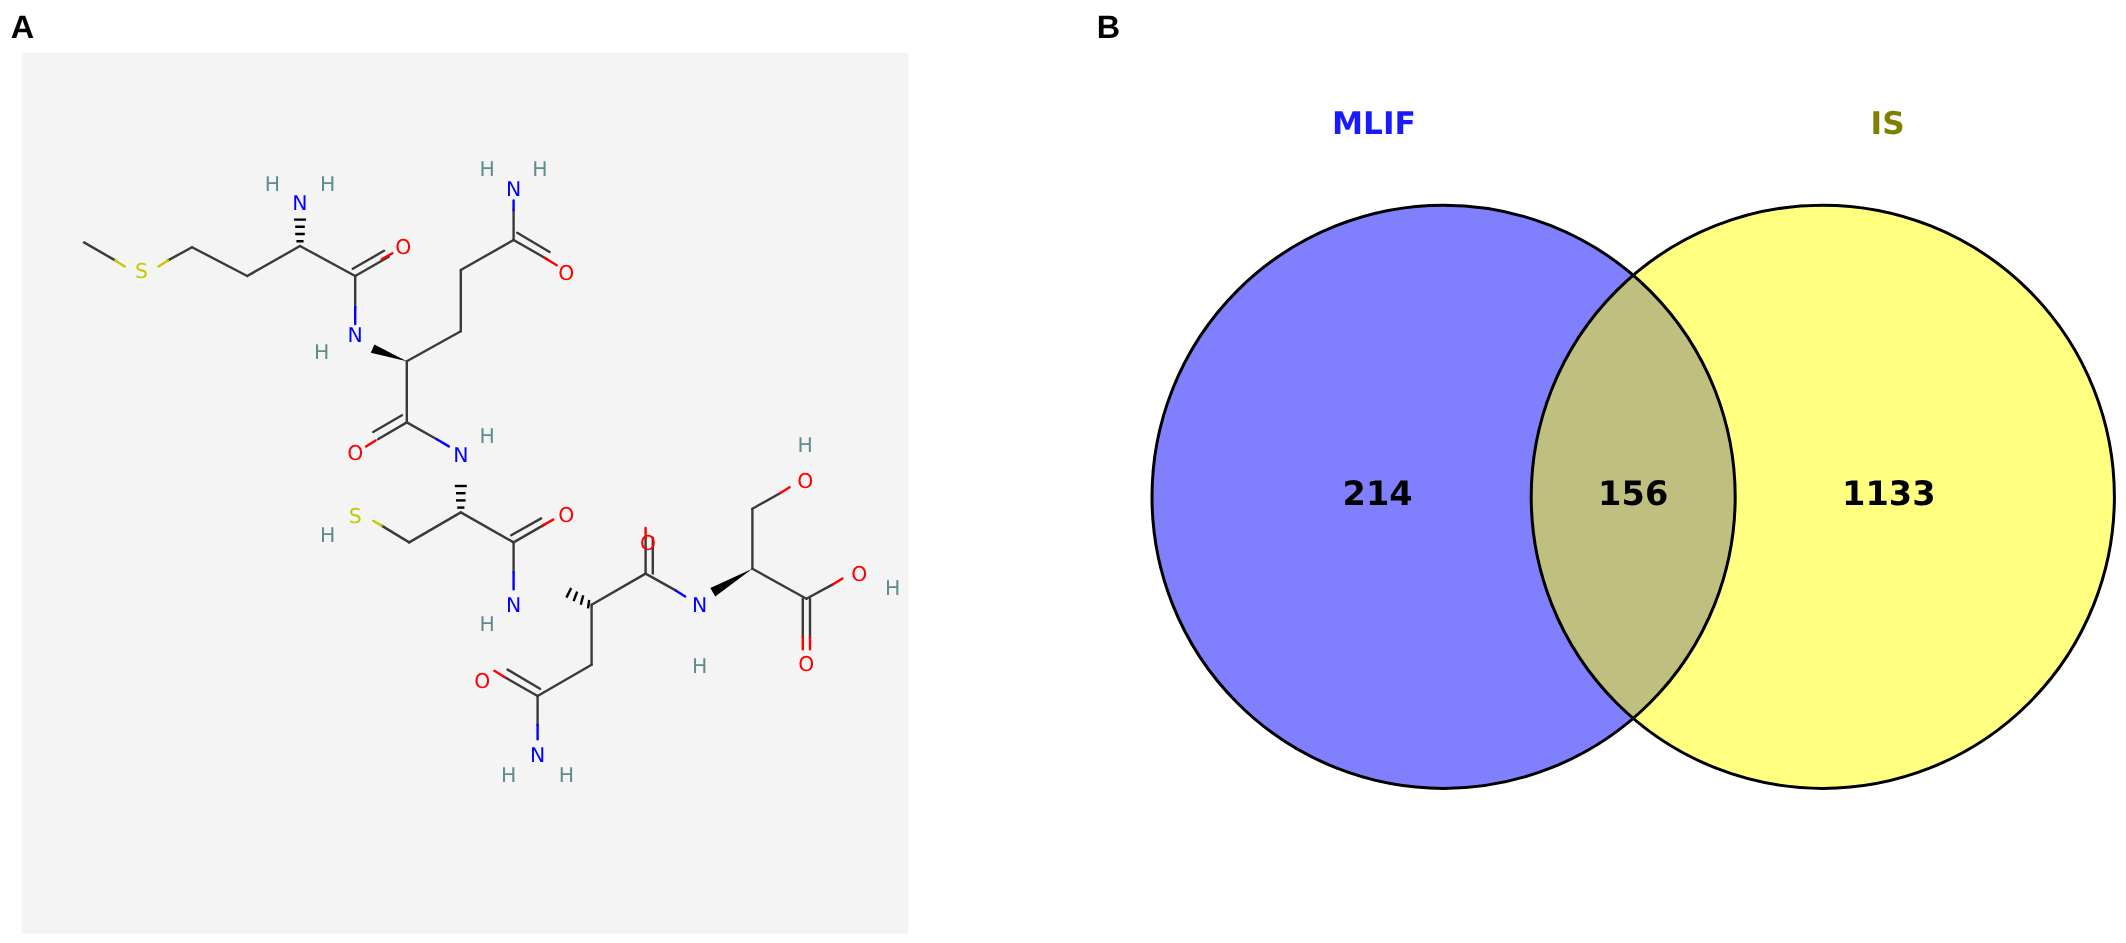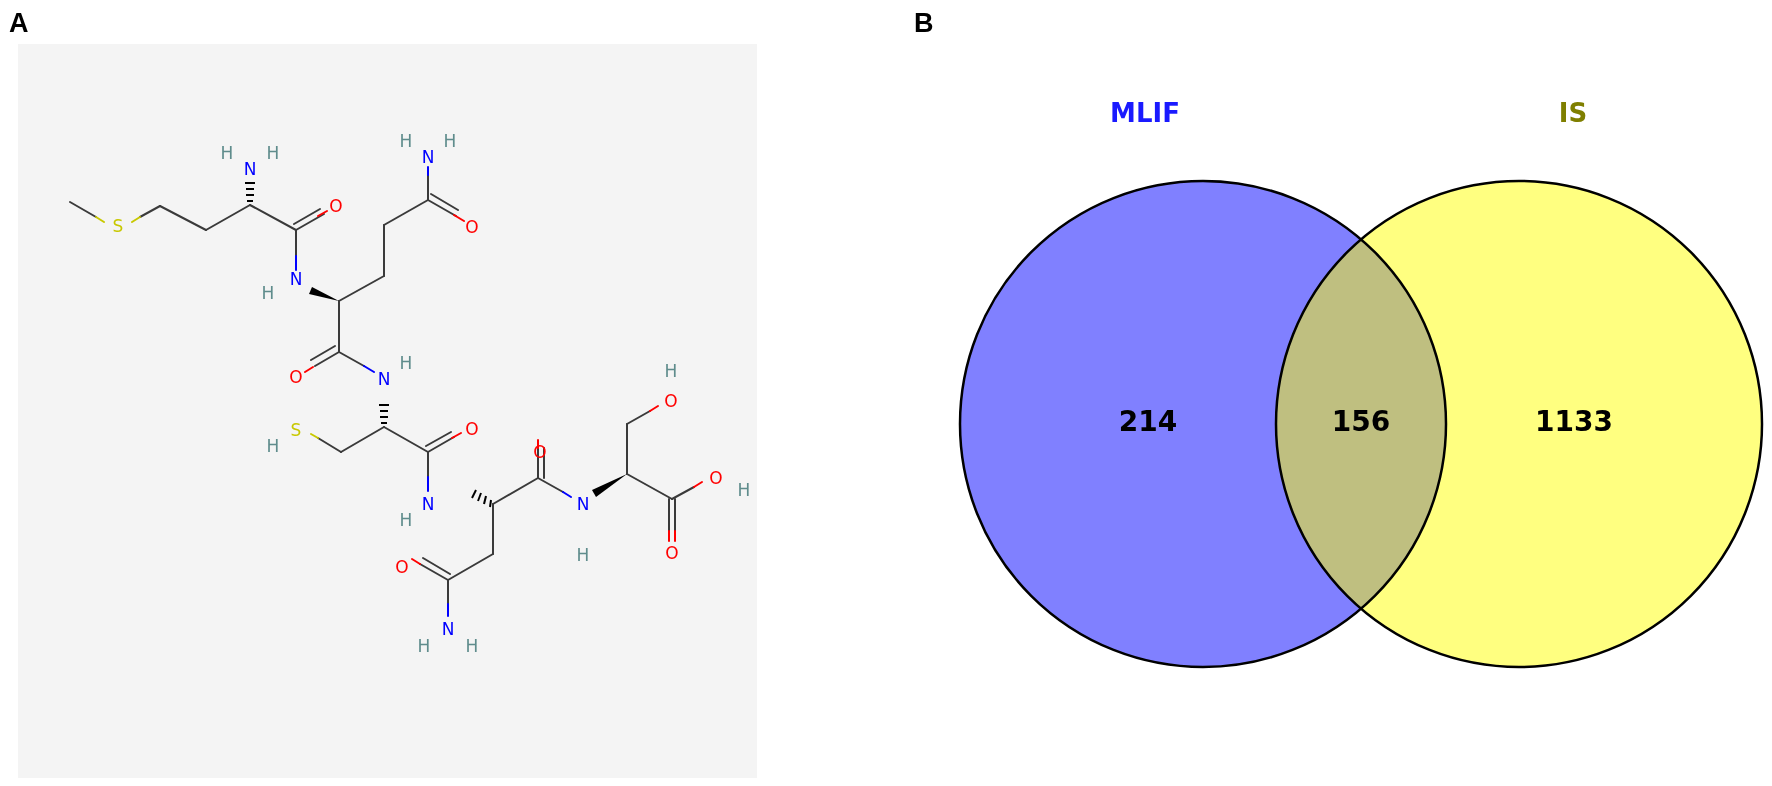--- a/index.html
+++ b/index.html
@@ -5,21 +5,21 @@
   html, body { margin:0; padding:0; background:#ffffff; }
   body { width:1772px; height:786px; position:relative; overflow:hidden;
          font-family:"DejaVu Sans", sans-serif; }
   .panel-letter { position:absolute; font-family:"Liberation Sans", sans-serif;
                   font-weight:bold; font-size:27px; color:#000; line-height:1; }
   #letter-a { left:9px; top:10px; }
   #letter-b { left:914px; top:10px; }
   #molecule-panel { position:absolute; left:18px; top:44px; width:739px; height:734px;
                     background:#f4f4f4; }
   #molecule-panel svg { position:absolute; left:0; top:0; }
-  #venn { position:absolute; left:900px; top:14px; width:872px; height:620px; }
+  #venn { position:absolute; left:900px; top:4px; width:872px; height:620px; }
   .atom { font-family:"DejaVu Sans", sans-serif; font-size:17px; }
   .setlabel { font-family:"DejaVu Sans", sans-serif; font-weight:bold; font-size:26px; }
   .count { font-family:"DejaVu Sans", sans-serif; font-weight:bold; font-size:28px; fill:#000; }
 </style>
 </head>
 <body>
 
 <div class="panel-letter" id="letter-a">A</div>
 
 <div id="molecule-panel">

